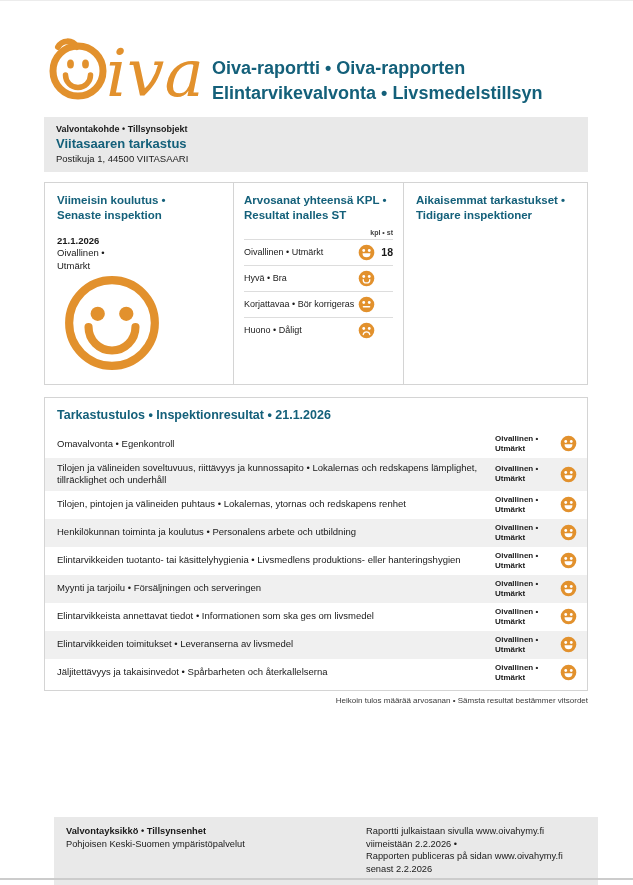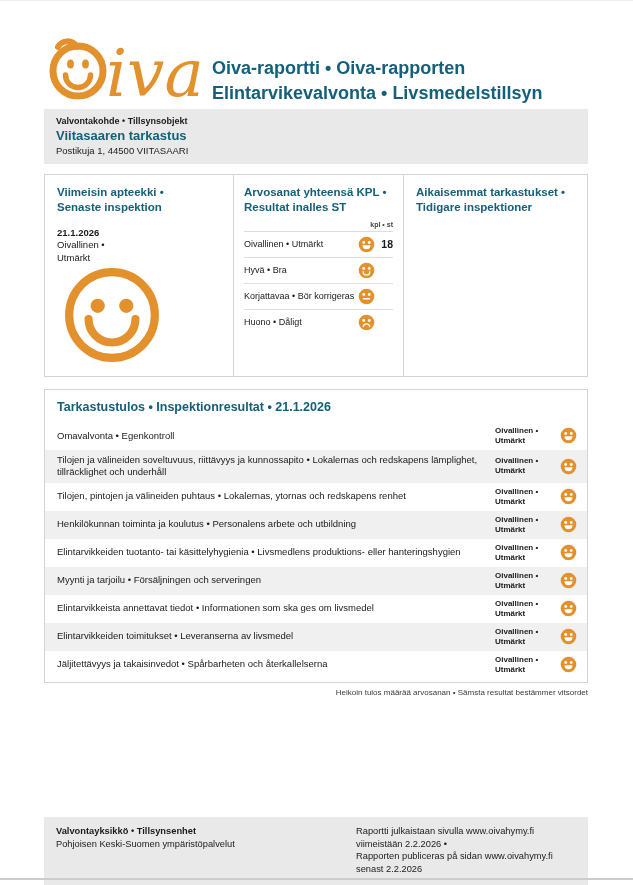--- a/index.html
+++ b/index.html
@@ -15,21 +15,21 @@
   .content{margin-left:44px; width:544px;}
 
   
   .header{display:flex; align-items:flex-end; padding-top:20px;}
   .logo{flex:0 0 158px;}
   .titles{margin-left:10px; padding-top:8px;}
   .titles .t{font-size:18px; font-weight:bold; color:var(--teal); line-height:1.35;}
   .report-number{text-align:right; font-size:9.5px; color:#222; margin-top:2px;}
 
   
-  .subject{background:var(--bar); margin-top:4px; padding:7px 12px 8px;}
+  .subject{background:var(--bar); margin-top:12px; padding:7px 12px 8px;}
   .subject .lbl{font-size:9px; font-weight:bold;}
   .subject .name{font-size:13px; font-weight:bold; color:var(--teal); margin-top:2px;}
   .subject .addr{font-size:9.5px; margin-top:2px;}
 
   
   .panels{display:flex; border:1px solid var(--bd); margin-top:10px; min-height:160px;}
   .panel{padding:10px 12px;}
   .panel h3{font-size:11.5px; font-weight:bold; color:var(--teal); line-height:1.3;}
   .panel1{flex:0 0 188px;}
   .panel2{flex:0 0 170px; border-left:1px solid var(--bd); padding:10px 10px;}
@@ -50,21 +50,21 @@
   .results h2{font-size:12.5px; font-weight:bold; color:var(--teal); padding:10px 12px 8px;}
   .res-row{display:flex; align-items:center; padding:4px 10px 4px 12px; font-size:9.5px;}
   .res-row.alt{background:var(--alt);}
   .res-label{flex:1 1 auto; padding-right:10px; line-height:1.3;}
   .res-grade{flex:0 0 62px; font-size:8px; font-weight:bold; line-height:1.25;}
   .res-icon{flex:0 0 20px; display:flex; justify-content:flex-end;}
   .footnote{text-align:right; font-size:8px; color:#3a3a3a; margin-top:5px;}
 
   
   .footer{
-    position:absolute; left:44px; width:544px; top:816px;
+    position:absolute; left:54px; width:544px; top:816px;
     background:var(--bar); padding:8px 12px 10px; display:flex; font-size:9.3px; line-height:1.35;
   }
   .f-left{flex:0 0 300px;}
   .f-left .b{font-weight:bold;}
   .f-right{flex:1 1 auto;}
   .bottom-line{position:absolute; left:0; width:633px; top:877px; height:2px; background:#ccc;}
 
   svg .o-stroke{stroke:var(--orange); fill:none;}
   svg .o-fill{fill:var(--orange);}
 </style>
@@ -91,21 +91,21 @@
 
 
   <div class="subject">
     <div class="lbl">Valvontakohde • Tillsynsobjekt</div>
     <div class="name">Viitasaaren tarkastus</div>
     <div class="addr">Postikuja 1, 44500 VIITASAARI</div>
   </div>
 
   <div class="panels">
     <div class="panel panel1">
-      <h3><span>Viimeisin apteekki •</span><br><span>Senaste inspektion</span></h3>
+      <h3><span>Viimeisin koulutus •</span><br><span>Senaste inspektion</span></h3>
       <div class="p1-body">
         <div class="p1-text">
           <div class="date">21.1.2026</div>
           <div>Oivallinen • Utmärkt</div>
         </div>
         <svg class="big-smiley" width="102" height="102" viewBox="0 0 100 100">
           <circle class="o-stroke" cx="50" cy="50" r="42" stroke-width="8"></circle>
           <circle class="o-fill" cx="36" cy="41" r="7"></circle>
           <circle class="o-fill" cx="64" cy="41" r="7"></circle>
           <path class="o-stroke" d="M27 54 A 23 23 0 0 0 73 54" stroke-width="8" stroke-linecap="round"></path>

